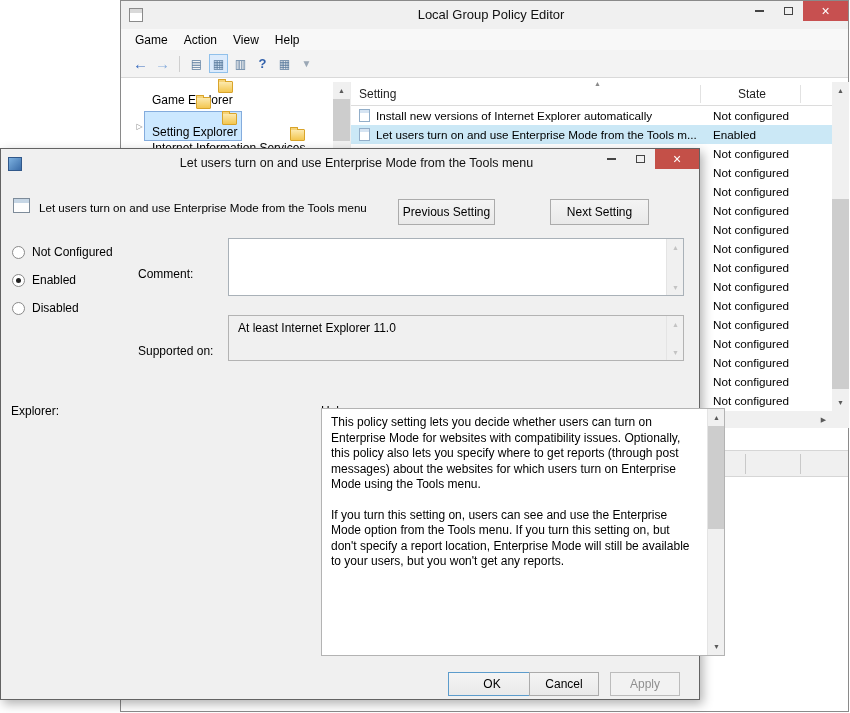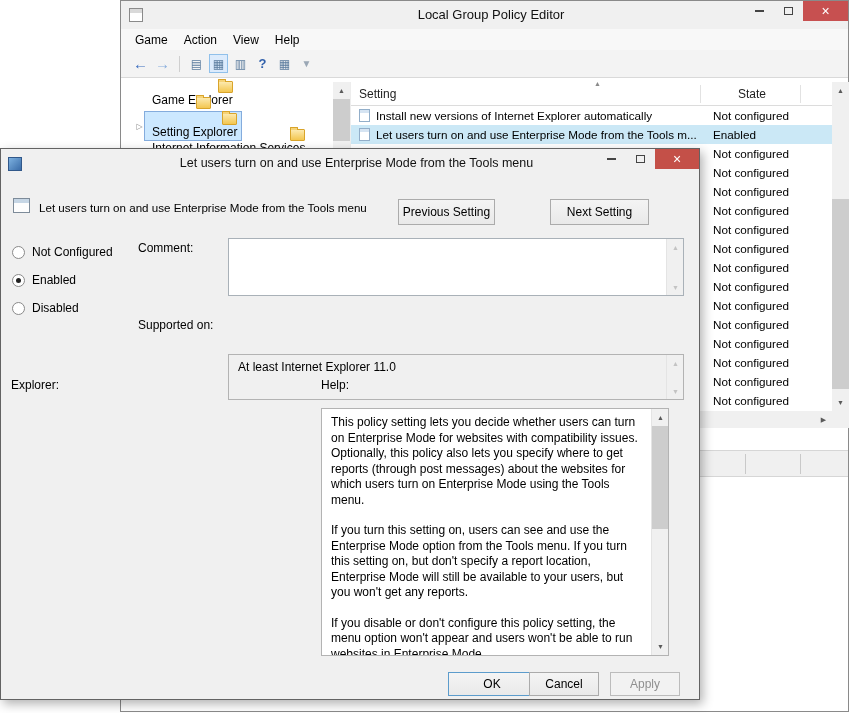--- a/index.html
+++ b/index.html
@@ -73,29 +73,29 @@
   .dlg-icon { position:absolute; left:7px; top:8px; width:14px; height:14px; background:linear-gradient(135deg,#7db1e0,#3a6ca8); border:1px solid #31588a; }
   .app-icon { position:absolute; left:8px; top:7px; width:14px; height:14px; border:1px solid #8a8a8a; background:linear-gradient(to bottom,#d9d9d9 0,#d9d9d9 4px,#fff 4px); }
   .policy-icon { position:absolute; left:12px; top:49px; width:17px; height:15px; border:1px solid #7d8b99; background:linear-gradient(to bottom,#c6d6e5 0,#c6d6e5 4px,#fdfdfd 4px); }
   .dheader-text { position:absolute; left:38px; top:52px; width:356px; font-size:11.6px; white-space:nowrap; overflow:hidden; }
   .btn { position:absolute; background:linear-gradient(to bottom,#f4f4f4,#e9e9e9); border:1px solid #ababab; font-size:12px; display:flex; align-items:center; justify-content:center; color:#000; cursor:default; }
   .btn-prev { left:397px; top:50px; width:97px; height:26px; }
   .btn-next { left:505px; top:50px; width:99px; height:26px;margin-left:44px; }
   .radio { position:absolute; left:11px; display:flex; align-items:center; gap:7px; height:16px; }
   .rdot { width:13px; height:13px; border:1px solid #8a8a8a; border-radius:50%; background:#fff; position:relative; flex:none; }
   .radio.checked .rdot::after { content:''; position:absolute; left:3px; top:3px; width:5px; height:5px; border-radius:50%; background:#222; }
-  .dlabel { position:absolute; }
+  .dlabel { position:absolute;margin-top:26px; }
   .comment-box { position:absolute; left:227px; top:89px; width:456px; height:58px; background:#fff; border:1px solid #a9b1b8; }
-  .supported-box { position:absolute; left:227px; top:166px; width:456px; height:46px; background:#f0f0f0; border:1px solid #b3b3b3;margin-top:39px; }
+  .supported-box { position:absolute; left:227px; top:166px; width:456px; height:46px; background:#f0f0f0; border:1px solid #b3b3b3; }
   .sup-text { padding:5px 9px; font-size:12px; }
   .fscroll { position:absolute; right:0; top:0; width:17px; height:100%; background:#f0f0f0; border-left:1px solid #e4e4e4; }
   .options-box { position:absolute; left:8px; top:259px; width:302px; height:248px; background:#fff; border:1px solid #b3b3b3; }
   .opt-text { padding:9px 10px 0 8px; font-size:12px; line-height:15px; }
   .url-input { position:absolute; left:8px; top:69px; width:219px; height:20px; border:1px solid #9aa2aa; font:11.6px "Liberation Sans","DejaVu Sans",sans-serif; padding:1px 4px; background:#fff; }
-  .help-box { position:absolute; left:320px; top:259px; width:348px; height:248px; background:#fff; border:1px solid #b3b3b3; }
+  .help-box { position:absolute; left:320px; top:259px; width:404px; height:248px; background:#fff; border:1px solid #b3b3b3; }
   .help-text { position:absolute; left:0; top:0; right:17px; bottom:0; padding:6px 9px; font-size:12px; line-height:15.5px; overflow:hidden; }
   .help-text p { margin:0 0 15px; }
   .btn-ok { left:447px; top:523px; width:88px; height:24px; border:1px solid #5c9ccc; }
   .btn-cancel { left:528px; top:523px; width:70px; height:24px; }
   .btn-apply { left:609px; top:523px; width:70px; height:24px; color:#8f8f8f; border-color:#bcbcbc; background:#f2f2f2; }
 </style>
 </head>
 <body>
 
 <div id="gpe" class="win">
@@ -304,21 +304,20 @@
   </div>
 
   <span class="dlabel" style="left:10px;top:229px">Explorer:</span>
   <span class="dlabel" style="left:320px;top:229px">Help:</span>
 
 
   <div class="help-box">
     <div class="help-text">
       <p>This policy setting lets you decide whether users can turn on Enterprise Mode for websites with compatibility issues. Optionally, this policy also lets you specify where to get reports (through post messages) about the websites for which users turn on Enterprise Mode using the Tools menu.</p>
       <p>If you turn this setting on, users can see and use the Enterprise Mode option from the Tools menu. If you turn this setting on, but don't specify a report location, Enterprise Mode will still be available to your users, but you won't get any reports.</p>
-      <p>If you disable or don't configure this policy setting, the menu option won't appear and users won't be able to run websites in Enterprise Mode.</p>
     </div>
     <div class="fscroll">
       <span class="sarrow" style="top:0">▲</span>
       <div class="sthumb" style="top:17px;height:103px;width:16px"></div>
       <span class="sarrow" style="top:229px">▼</span>
     </div>
   </div>
 
   <div class="btn btn-ok">OK</div>
   <div class="btn btn-cancel">Cancel</div>

